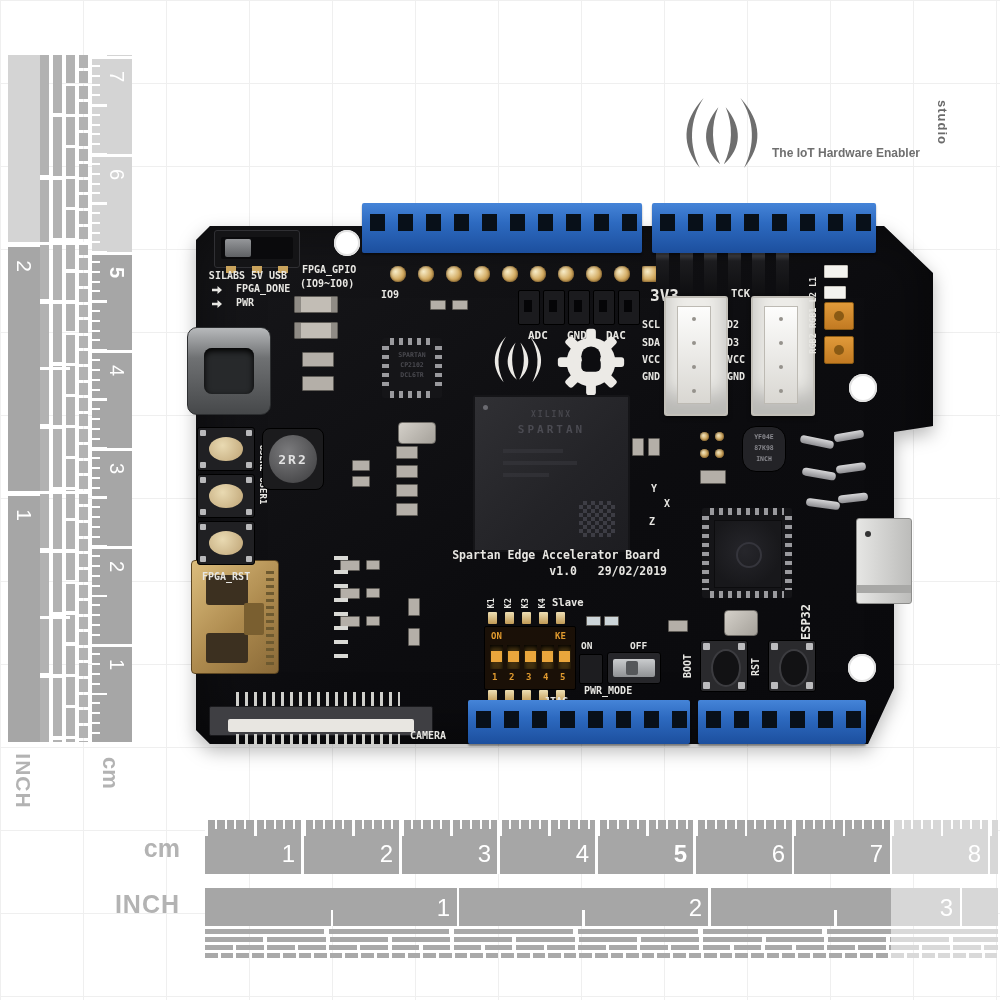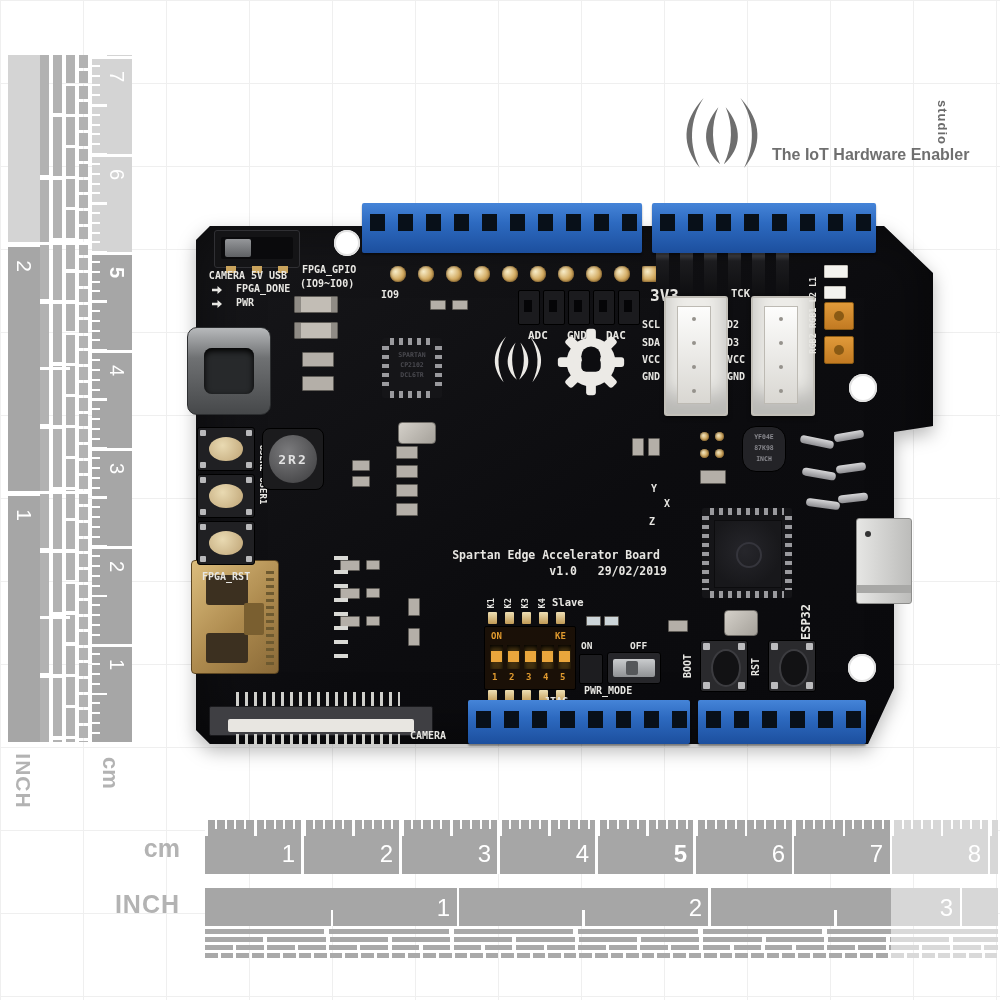--- a/index.html
+++ b/index.html
@@ -59,21 +59,21 @@
       <g fill="#6e6e6e">
         <path d="M30,6 C6,32 6,58 26,82 C14,58 14,30 30,6 Z"></path>
         <path d="M46,16 C28,38 28,60 48,78 C38,58 38,34 46,16 Z"></path>
         <path d="M54,16 C72,38 72,60 52,78 C62,58 62,34 54,16 Z"></path>
         <path d="M70,6 C94,32 94,58 74,82 C86,58 86,30 70,6 Z"></path>
       </g>
     </svg>
     <div class="vt" style="left:262px;top:8px;width:16px;height:52px;">
       <span class="rcw" style="font-size:13px;color:#6b6b6b;font-weight:bold;letter-spacing:1px;">studio</span>
     </div>
-    <div class="abs" style="left:100px;top:58px;font-size:16px;font-weight:bold;color:#6f6f6f;">The IoT Hardware Enabler</div>
+    <div class="abs" style="left:100px;top:58px;font-size:12px;font-weight:bold;color:#6f6f6f;">The IoT Hardware Enabler</div>
   </div>
 
   <div>
 
     <div class="abs" style="left:8px;top:55px;width:32px;height:687px;background:linear-gradient(to bottom,#d4d4d4 0 189px,#a6a6a6 189px);">
       <div class="lsep" style="top:189px;"></div>
       <div class="lsep" style="top:438px;"></div>
       <div class="vt" style="left:0;top:196px;width:32px;height:30px;">
           <span class="rcw num" style="font-size:21px;">2</span>
         </div>
@@ -191,21 +191,21 @@
     <div class="abs" style="left:74px;top:10px;width:8px;height:94px;background:repeating-linear-gradient(to bottom,#6e5a30 0 3px,transparent 3px 7px);"></div>
   </div>
 
   <div class="abs" style="left:214px;top:230px;width:84px;height:36px;background:#141416;border:1px solid #303034;border-radius:3px;">
     <div class="abs" style="left:6px;top:6px;width:72px;height:22px;background:#0a0a0c;border-radius:2px;"></div>
     <div class="abs" style="left:10px;top:8px;width:26px;height:18px;background:linear-gradient(#95979a,#5f6164);border-radius:2px;"></div>
   </div>
   <div class="abs" style="left:226px;top:266px;width:10px;height:7px;background:#c9a35c;"></div>
   <div class="abs" style="left:252px;top:266px;width:10px;height:7px;background:#c9a35c;"></div>
   <div class="abs" style="left:278px;top:266px;width:10px;height:7px;background:#c9a35c;"></div>
-  <div class="silk" style="left:194px;top:271px;width:108px;text-align:center;font-size:10px;">CAMERA 5V USB</div>
+  <div class="silk" style="left:194px;top:271px;width:108px;text-align:center;font-size:10px;">SILABS 5V USB</div>
 
   <div class="abs" style="left:212px;top:286px;width:10px;height:8px;background:#e7e6e2;clip-path:polygon(0 35%,55% 35%,55% 0,100% 50%,55% 100%,55% 65%,0 65%);"></div>
   <div class="silk" style="left:236px;top:284px;font-size:10px;">FPGA_DONE</div>
   <div class="abs" style="left:212px;top:300px;width:10px;height:8px;background:#e7e6e2;clip-path:polygon(0 35%,55% 35%,55% 0,100% 50%,55% 100%,55% 65%,0 65%);"></div>
   <div class="silk" style="left:236px;top:298px;font-size:10px;">PWR</div>
 
   <div class="silk" style="left:302px;top:265px;font-size:10px;">FPGA_GPIO</div>
   <div class="silk" style="left:300px;top:279px;font-size:10px;">(IO9~IO0)</div>
   <div class="silk" style="left:381px;top:290px;font-size:10px;">IO9</div>
 
@@ -287,20 +287,29 @@
         <rect x="35" y="6" width="10" height="16" rx="3" transform="rotate(45 40 40)"></rect>
         <rect x="35" y="58" width="10" height="16" rx="3" transform="rotate(45 40 40)"></rect>
         <rect x="6" y="35" width="16" height="10" rx="3" transform="rotate(45 40 40)"></rect>
         <rect x="58" y="35" width="16" height="10" rx="3" transform="rotate(45 40 40)"></rect>
       </g>
     </g>
     <circle cx="40" cy="34" r="10" fill="#0d0d10"></circle>
     <rect x="30" y="36" width="20" height="14" rx="5" fill="#0d0d10"></rect>
   </svg>
 
+  <div class="abs" style="left:473px;top:395px;width:153px;height:153px;background:linear-gradient(135deg,#303034,#232327 60%,#1d1d21);border:2px solid #151518;border-radius:2px;">
+    <div class="abs" style="left:8px;top:8px;width:5px;height:5px;border-radius:50%;background:#6a6a70;"></div>
+    <div class="silk" style="left:0;top:14px;width:100%;text-align:center;font-size:8px;color:#47474d;letter-spacing:2px;">XILINX</div>
+    <div class="silk" style="left:0;top:27px;width:100%;text-align:center;font-size:11px;color:#4b4b52;letter-spacing:3px;">SPARTAN</div>
+    <div class="abs" style="left:28px;top:52px;width:60px;height:4px;background:#3a3a40;opacity:.5;"></div>
+    <div class="abs" style="left:28px;top:64px;width:74px;height:4px;background:#3a3a40;opacity:.5;"></div>
+    <div class="abs" style="left:28px;top:76px;width:46px;height:4px;background:#3a3a40;opacity:.5;"></div>
+    <div class="abs" style="left:104px;top:104px;width:36px;height:36px;background:repeating-conic-gradient(#50505a 0 25%,transparent 0 50%);background-size:8px 8px;opacity:.6;"></div>
+  </div>
 
   <div class="silk" style="left:651px;top:484px;font-size:10px;">Y</div>
   <div class="silk" style="left:664px;top:499px;font-size:10px;">X</div>
   <div class="silk" style="left:649px;top:517px;font-size:10px;">Z</div>
 
   <div class="silk" style="left:445px;top:550px;width:222px;text-align:center;font-size:11.5px;">Spartan Edge Accelerator Board</div>
   <div class="silk" style="left:445px;top:566px;width:222px;text-align:right;font-size:11.5px;">v1.0   29/02/2019</div>
 
   <div class="qfp" style="left:382px;top:338px;width:60px;height:60px;">
     <div class="pads-h" style="top:0;"></div>

